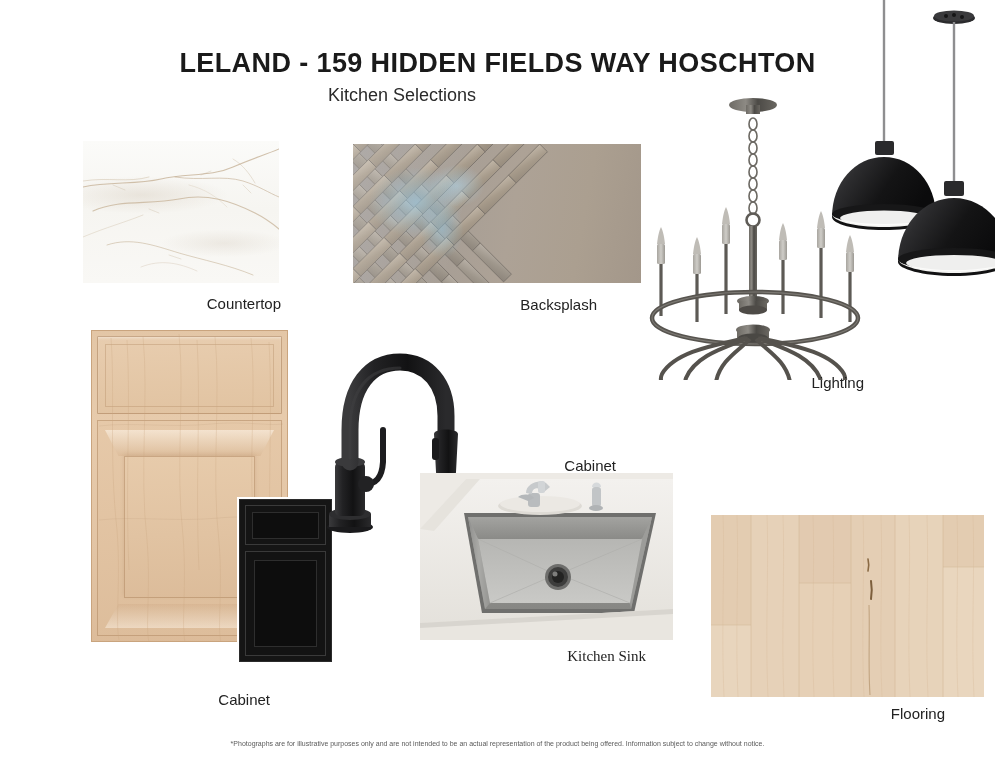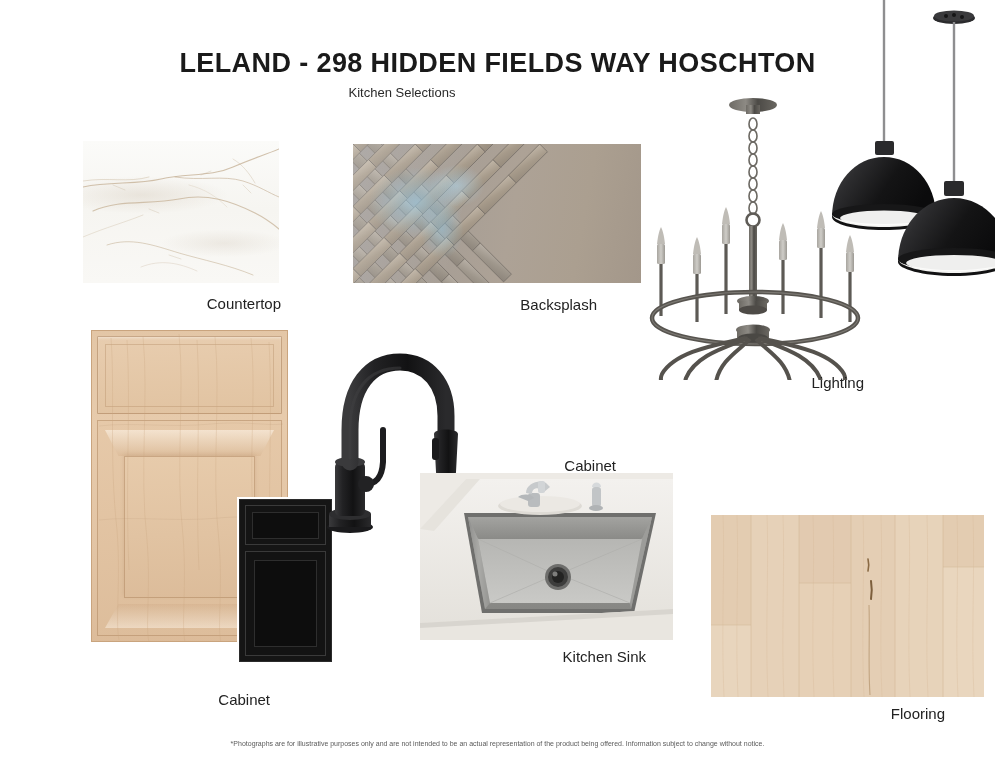--- a/index.html
+++ b/index.html
@@ -31,21 +31,21 @@
     letter-spacing: 0.4px;
     color: #1a1a1a;
     white-space: nowrap;
   }
   .subtitle {
     position: absolute;
     left: 0;
     top: 85px;
     width: 804px;
     text-align: center;
-    font-size: 13px;
+    font-size: 18px;
     font-weight: 400;
     color: #2a2a2a;
   }
 
   
   .caption {
     position: absolute;
     text-align: right;
     font-size: 15px;
     color: #222222;
@@ -184,21 +184,21 @@
     text-align:center;
     font-size:7px;
     color:#5b5b5b;
   }
 </style>
 </head>
 <body>
 
 <div id="board">
 
-  <div class="title">LELAND - 298 HIDDEN FIELDS WAY HOSCHTON</div>
+  <div class="title">LELAND - 159 HIDDEN FIELDS WAY HOSCHTON</div>
   <div class="subtitle">Kitchen Selections</div>
 
   <div class="countertop">
     <svg width="196" height="142" viewBox="0 0 196 142">
       <g fill="none" stroke="#c3ae92" stroke-linecap="round">
         <path d="M0 46 C28 40 52 44 78 38 C104 32 128 36 150 26 C168 18 182 14 196 8" stroke-width="1.1" opacity=".75"></path>
         <path d="M0 40 C26 36 44 42 66 36" stroke-width=".8" opacity=".5"></path>
         <path d="M92 36 C118 40 140 34 160 40 C176 45 186 52 196 56" stroke-width="1" opacity=".6"></path>
         <path d="M10 70 C36 58 66 64 96 58 C124 52 148 60 172 72 C182 77 190 83 196 88" stroke-width="1.2" opacity=".7"></path>
         <path d="M0 96 C24 86 40 82 60 74" stroke-width=".7" opacity=".45"></path>
@@ -596,21 +596,21 @@
       <rect x="118" y="8" width="7" height="12" rx="2" fill="#d2d5d7"></rect>
 
       <rect x="172" y="14" width="9" height="20" rx="3" fill="#c2c5c7"></rect>
       <path d="M172 14 C172 8 181 8 181 14 Z" fill="#d6d9db"></path>
       <ellipse cx="176" cy="35" rx="7" ry="3" fill="#b0b3b5"></ellipse>
 
       <path d="M0 150 L253 136 L253 167 L0 167 Z" fill="#e9e6e0"></path>
       <path d="M0 150 L253 136 L253 141 L0 155 Z" fill="#d8d5cf"></path>
     </svg>
   </div>
-  <div class="caption" style="left:446px; top:648px; width:200px;">Kitchen Sink</div>
+  <div class="caption" style="left:446px; top:648px; width:200px;font-family:Liberation Serif, serif;">Kitchen Sink</div>
 
   <div class="flooring">
     <svg width="273" height="182" viewBox="0 0 273 182" preserveAspectRatio="none">
       <rect x="0" y="0" width="273" height="182" fill="#e5cfb5"></rect>
 
       <rect x="0" y="0" width="40" height="110" fill="#e3ccb1"></rect>
       <rect x="0" y="110" width="40" height="72" fill="#e8d5bd"></rect>
       <rect x="40" y="0" width="48" height="182" fill="#e6d1b8"></rect>
       <rect x="88" y="0" width="52" height="68" fill="#e2cab0"></rect>
       <rect x="88" y="68" width="52" height="114" fill="#e6d0b6"></rect>

